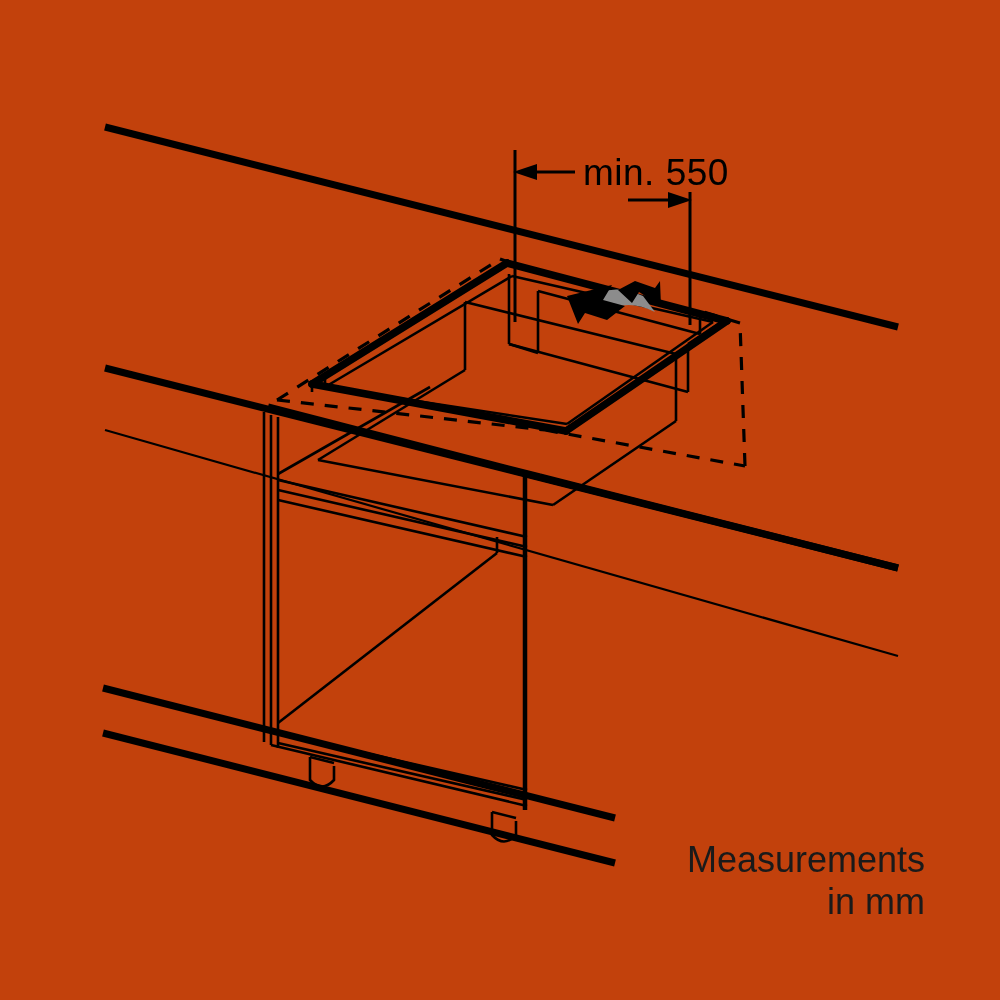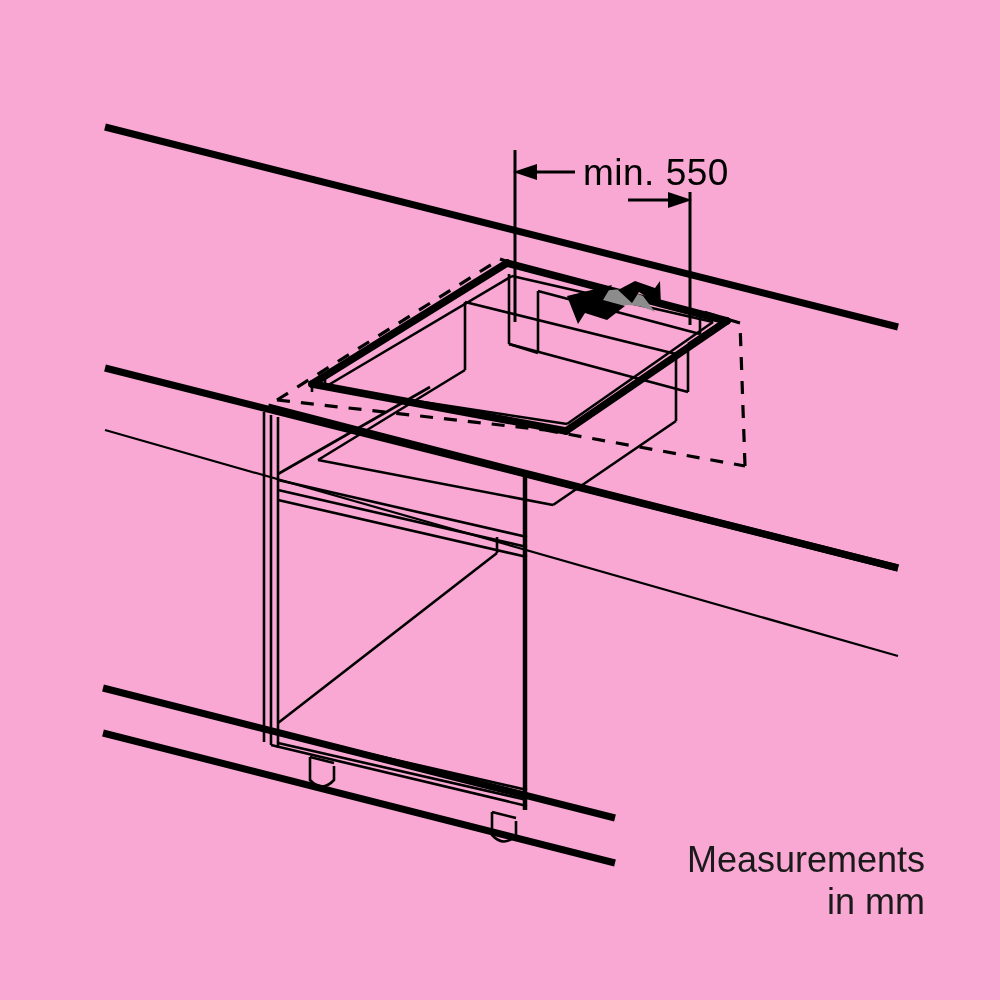--- a/index.html
+++ b/index.html
@@ -11,21 +11,21 @@
   body {
     width: 1000px;
     height: 1000px;
     font-family: "Liberation Sans", sans-serif;
     overflow: hidden;
   }
   #diagram-root {
     position: relative;
     width: 1000px;
     height: 1000px;
-    background: #f9a8d4;
+    background: #c2410c;
     text-align: center;
   }
   #diagram-svg {
     position: absolute;
     left: 0;
     top: 0;
     width: 1000px;
     height: 1000px;
     display: block;
   }

